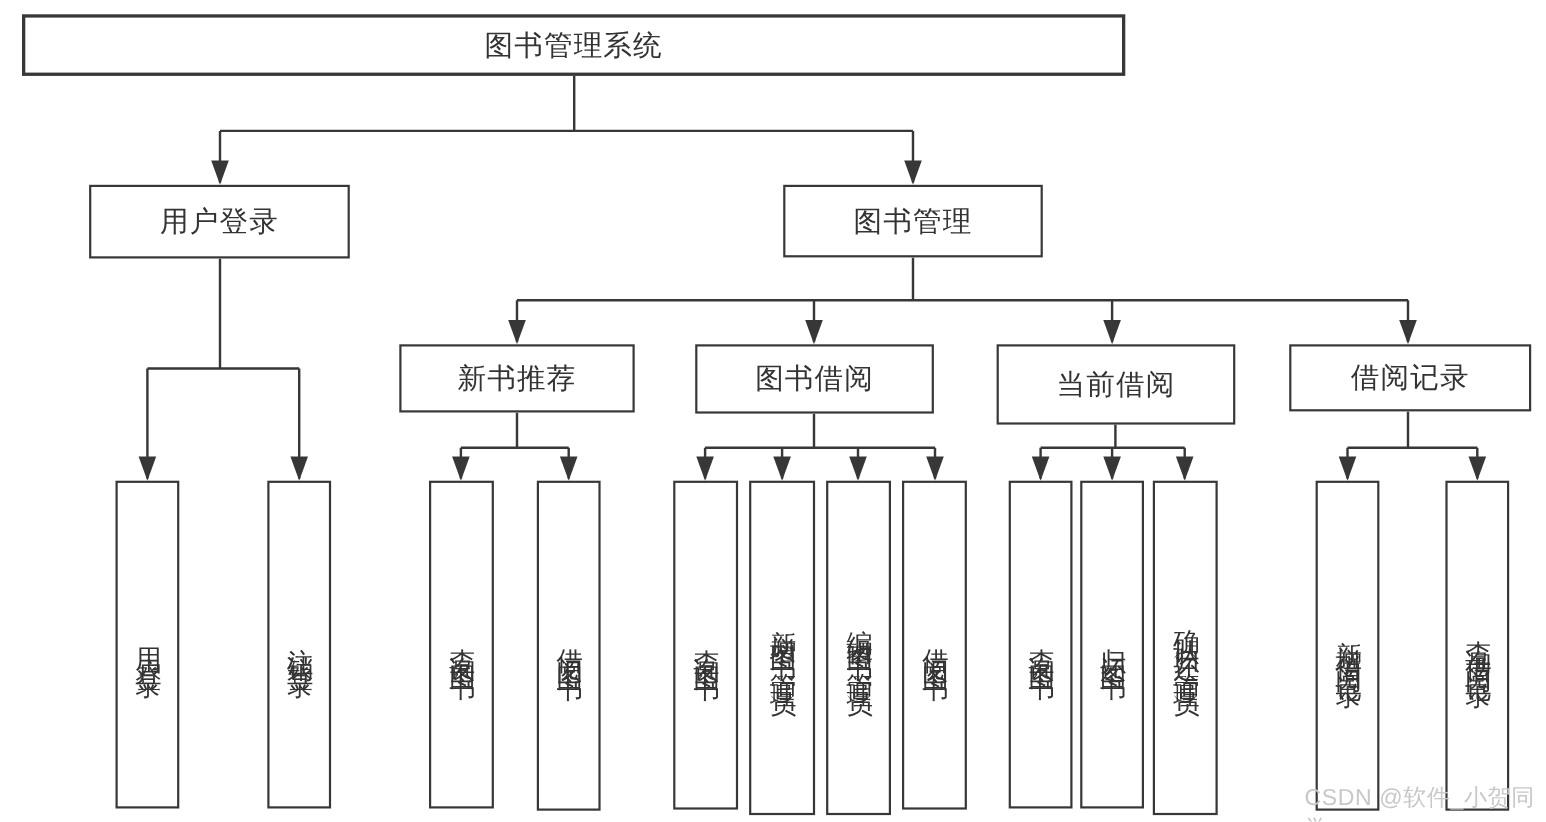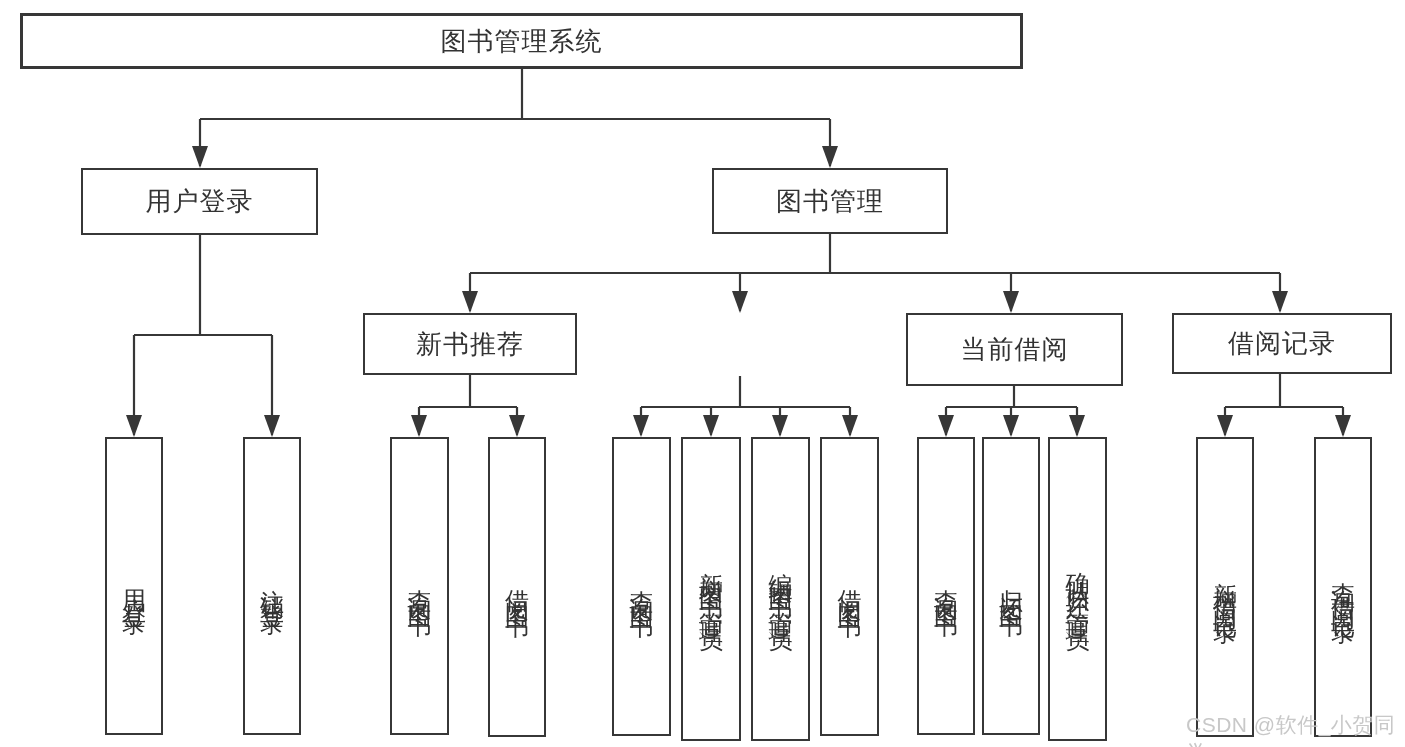--- a/index.html
+++ b/index.html
@@ -76,20 +76,21 @@
       <polygon points="1335,415 1351,415 1343,437"></polygon>
     </g>
   </svg>
 
   <div class="node h-node root-node" style="left:20px;top:13px;width:1003px;height:56px">图书管理系统</div>
 
   <div class="node h-node" style="left:81px;top:168px;width:237px;height:67px">用户登录</div>
   <div class="node h-node" style="left:712px;top:168px;width:236px;height:66px">图书管理</div>
 
   <div class="node h-node" style="left:363px;top:313px;width:214px;height:62px">新书推荐</div>
+  <div class="node h-node" style="left:632px;top:313px;width:217px;height:63px">图书借阅</div>
   <div class="node h-node" style="left:906px;top:313px;width:217px;height:73px">当前借阅</div>
   <div class="node h-node" style="left:1172px;top:313px;width:220px;height:61px">借阅记录</div>
 
   <div class="node leaf-node" style="left:105px;top:437px;width:58px;height:298px">用户登录</div>
   <div class="node leaf-node" style="left:243px;top:437px;width:58px;height:298px">注销登录</div>
 
   <div class="node leaf-node" style="left:390px;top:437px;width:59px;height:298px">查询图书</div>
   <div class="node leaf-node" style="left:488px;top:437px;width:58px;height:300px">借阅图书</div>
 
   <div class="node leaf-node" style="left:612px;top:437px;width:59px;height:299px">查询图书</div>

